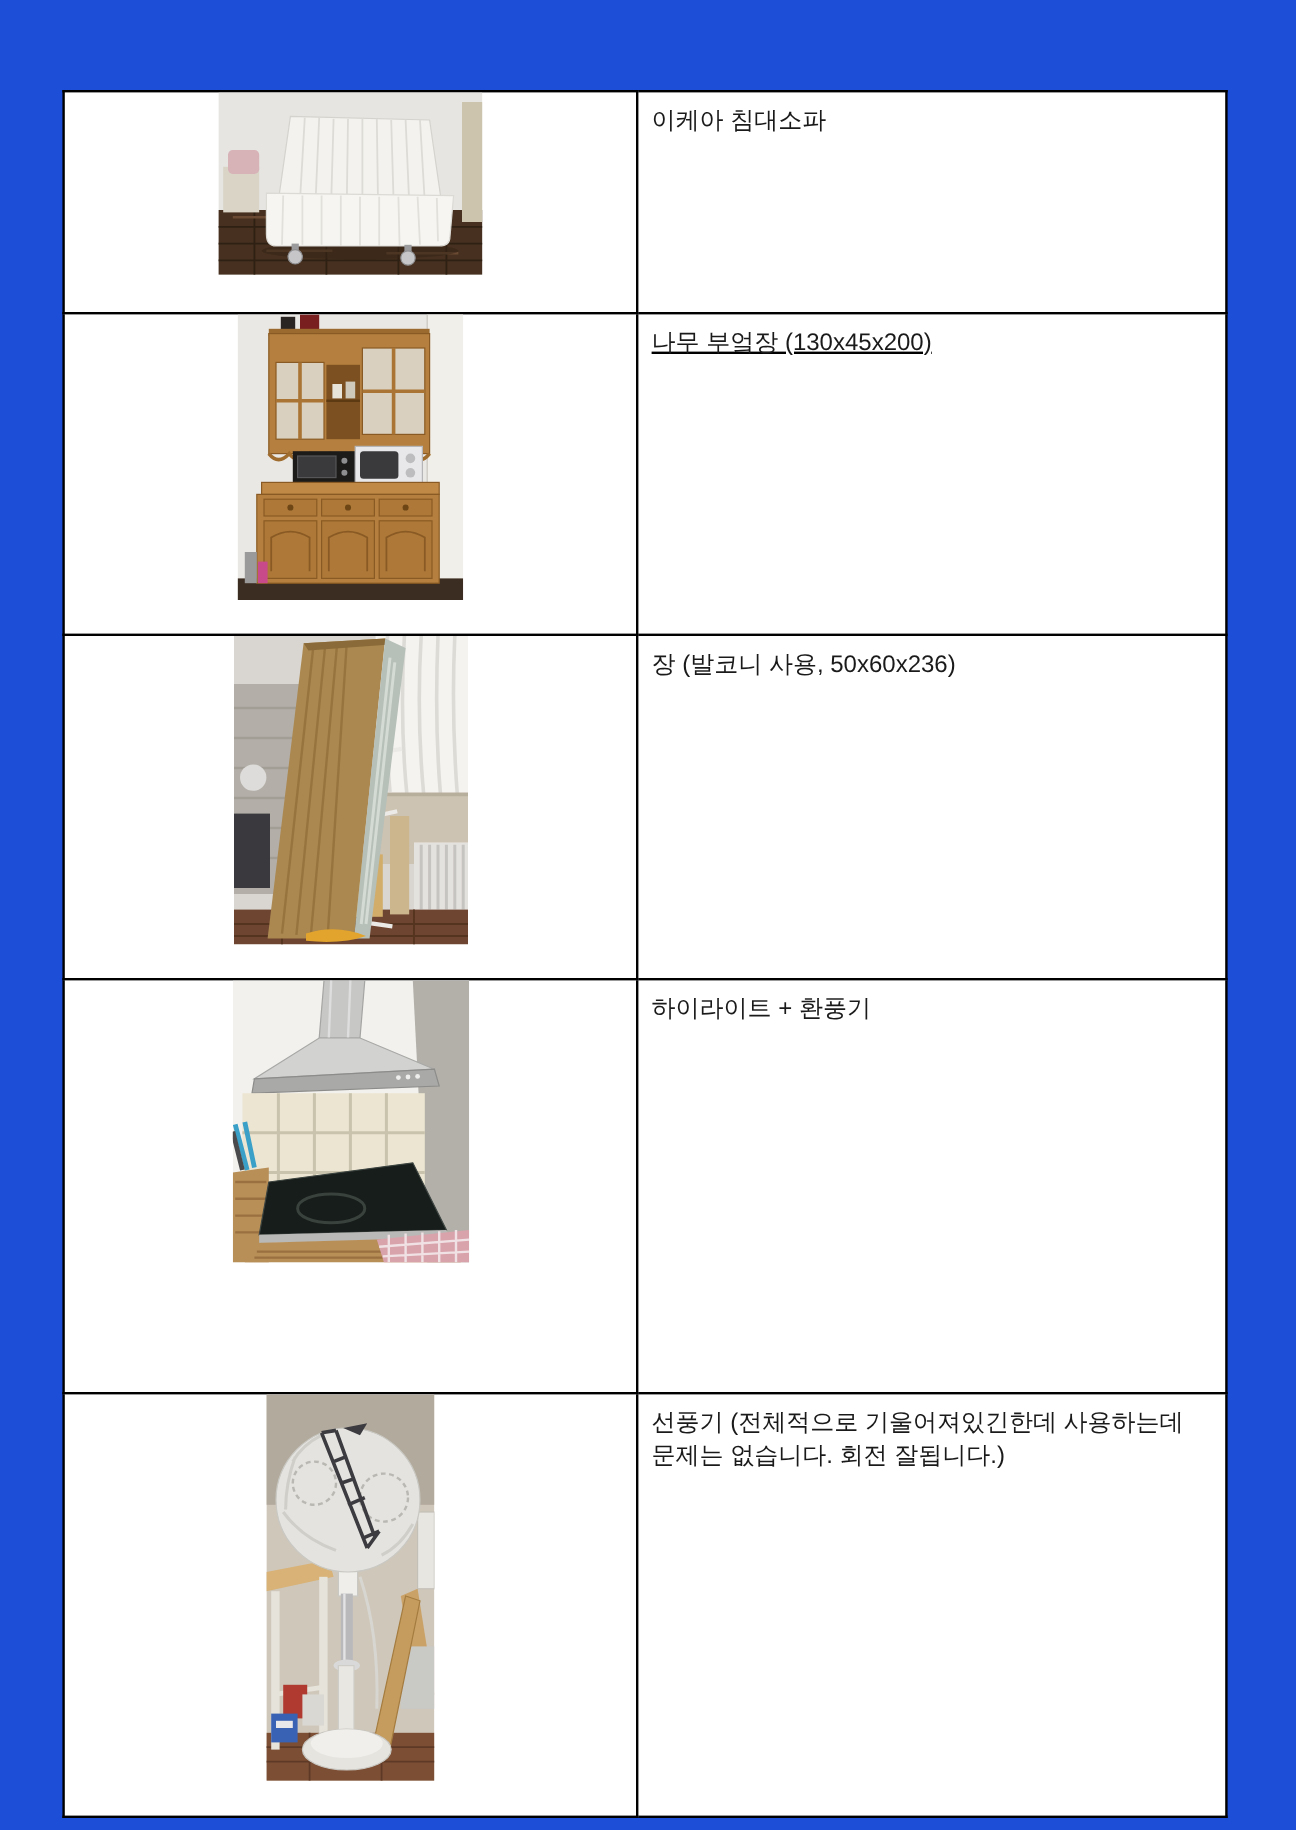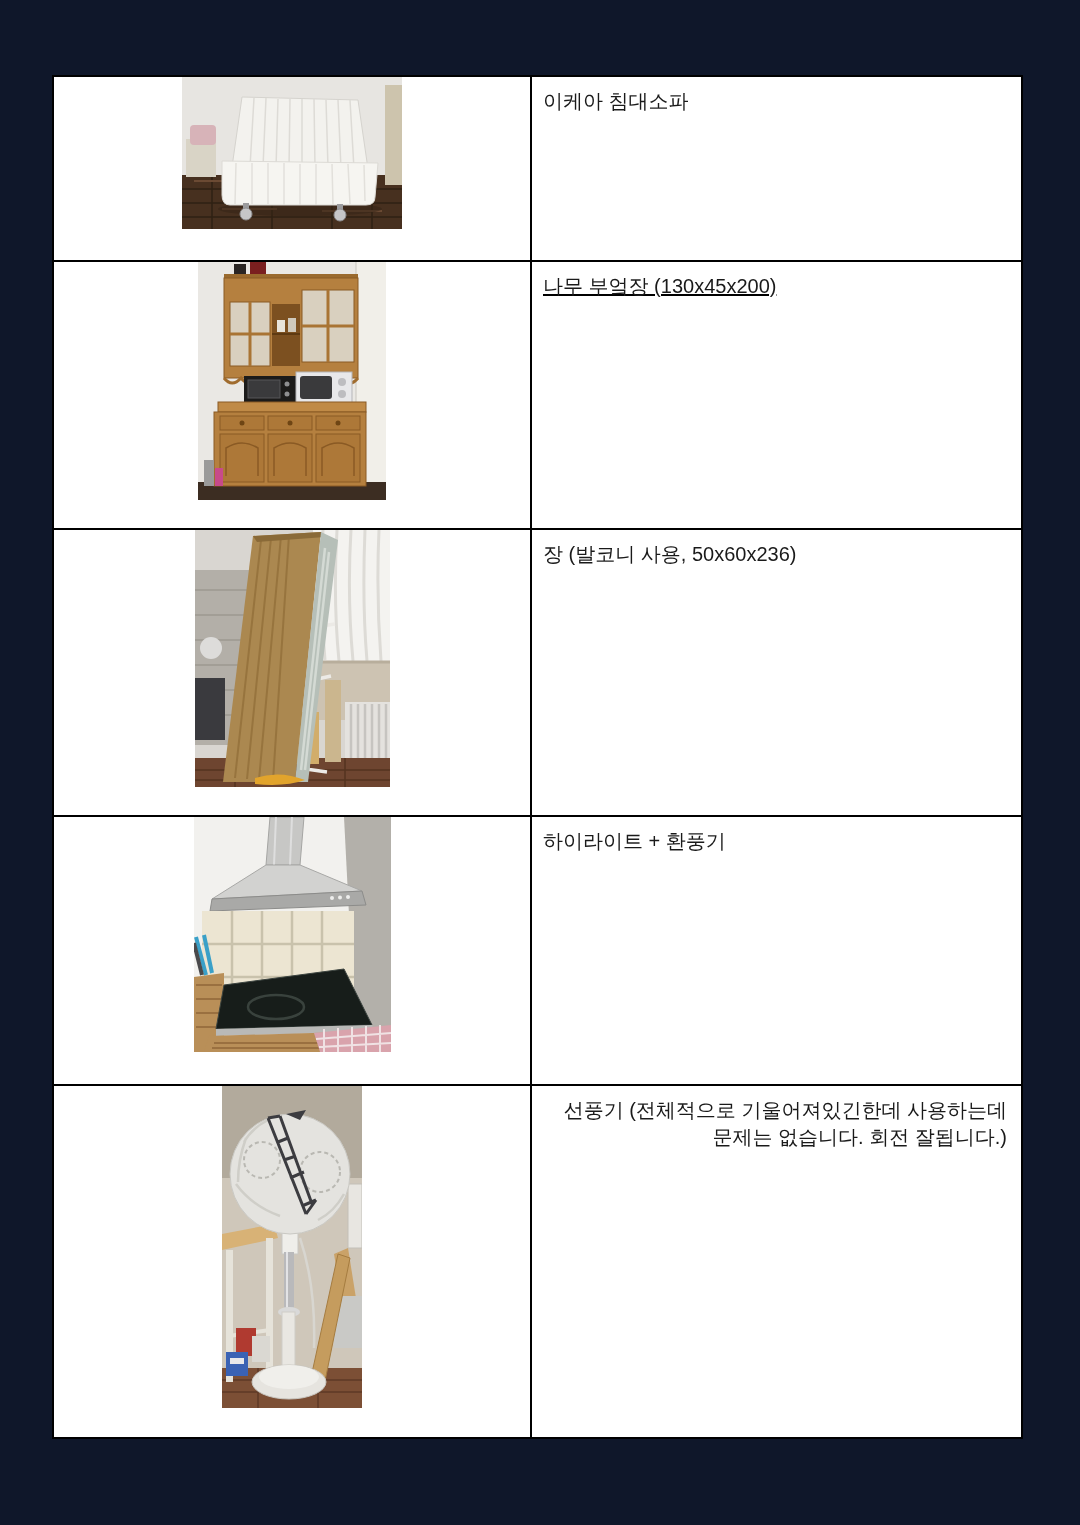--- a/index.html
+++ b/index.html
@@ -1,25 +1,25 @@
 <!DOCTYPE html>
 <html><head>
 <meta charset="utf-8">
 <style>
   * { margin:0; padding:0; box-sizing:border-box; }
   html,body { width:1080px; height:1525px; background:#ffffff;
     font-family:"Liberation Sans", sans-serif; }
-  .page { position:relative; width:1080px; height:1525px; background:#0f172a; overflow:hidden; }
+  .page { position:relative; width:1080px; height:1525px; background:#1d4ed8; overflow:hidden; }
   table.items { position:absolute; left:52px; top:75px; border-collapse:collapse; table-layout:fixed; }
   table.items td { border:2px solid #000000; vertical-align:top; background:#ffffff; }
   td.img-cell { width:478px; text-align:center; vertical-align:middle; }
   td.text-cell { width:491px; padding:11px 14px 10px 11px; }
   .label { font-size:20px; line-height:27px; color:#1a1a1a; word-break:keep-all; }
   .r1 { height:185px; } .r2 { height:268px;text-decoration:underline; } .r3 { height:287px; }
-  .r4 { height:269px; } .r5 { height:353px;text-align:right; }
+  .r4 { height:345px; } .r5 { height:353px; }
   svg { display:block; margin:0 auto; }
 </style>
 </head>
 <body>
 
 <div class="page">
 <table class="items">
 
   <tbody>
         <tr>

